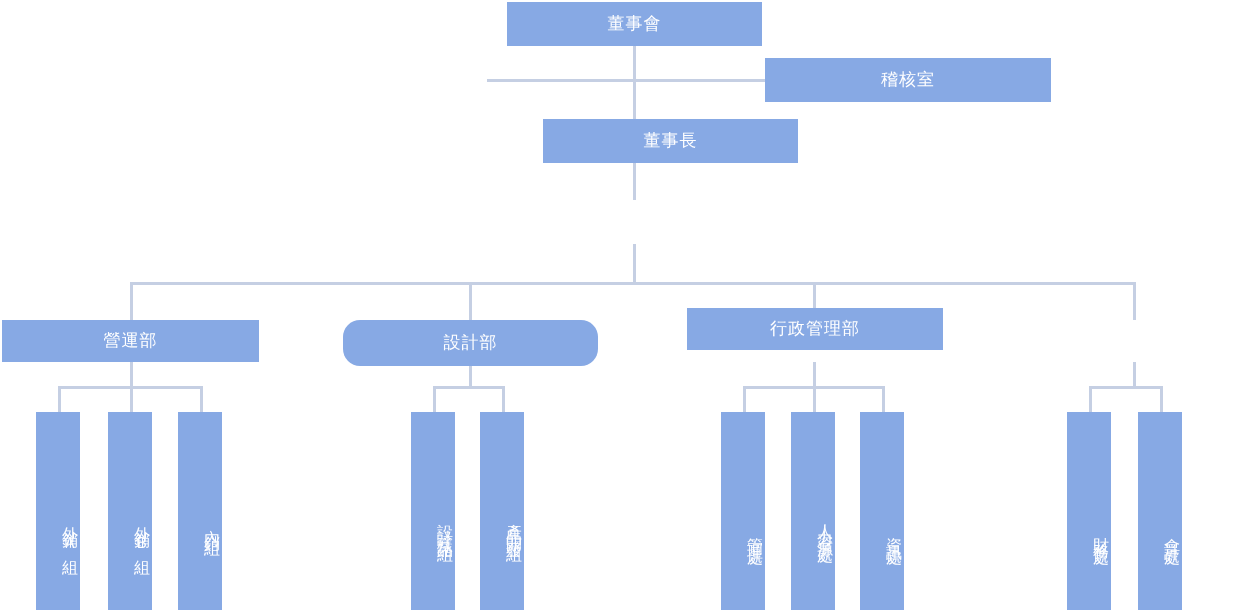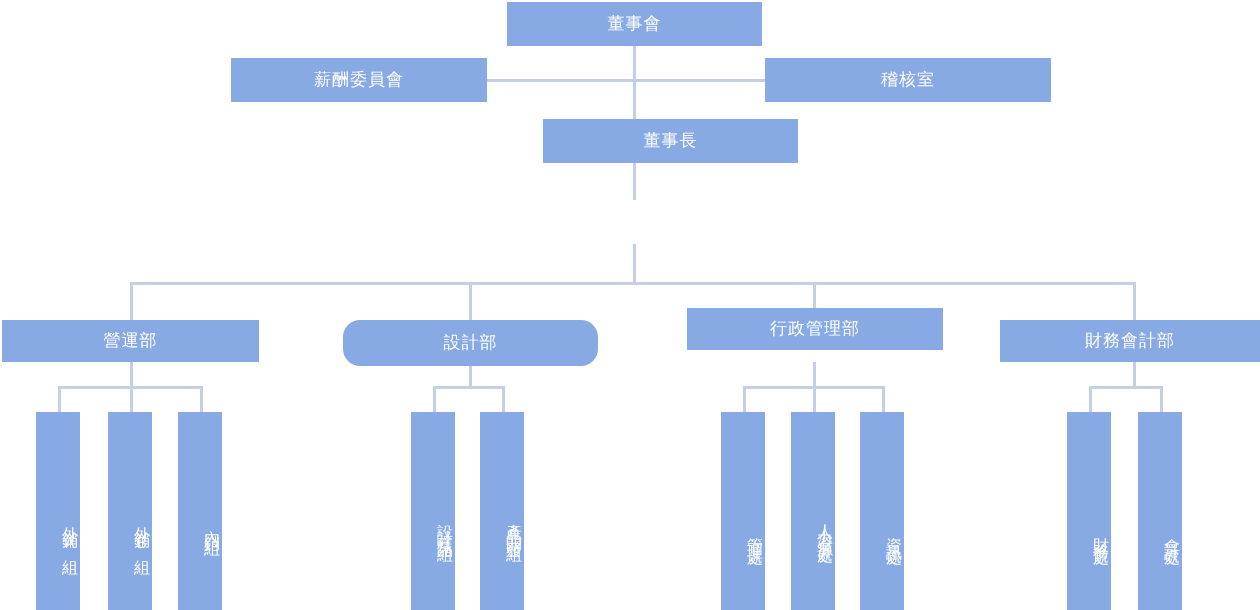--- a/index.html
+++ b/index.html
@@ -72,31 +72,29 @@
   <div class="line vline" style="left:813px;top:386px;height:26px;"></div>
   <div class="line vline" style="left:882px;top:386px;height:26px;"></div>
 
   <div class="line vline" style="left:1133px;top:362px;height:26px;"></div>
   <div class="line hline" style="left:1089px;top:386px;width:74px;"></div>
   <div class="line vline" style="left:1089px;top:386px;height:26px;"></div>
   <div class="line vline" style="left:1160px;top:386px;height:26px;"></div>
 
   <div class="box" style="left:507px;top:2px;width:255px;height:44px;">董事會</div>
 
-  <div class="box" style="left:231px;top:58px;width:256px;height:44px;">薪酬委員會</div>
 
   <div class="box" style="left:765px;top:58px;width:286px;height:44px;">稽核室</div>
 
   <div class="box" style="left:507px;top:119px;width:255px;height:44px;margin-left:36px;">董事長</div>
 
 
   <div class="box" style="left:2px;top:320px;width:257px;height:42px;">營運部</div>
   <div class="box" style="left:343px;top:320px;width:255px;height:46px;border-radius:17px;">設計部</div>
   <div class="box" style="left:687px;top:308px;width:256px;height:42px;">行政管理部</div>
-  <div class="box" style="left:1000px;top:320px;width:260px;height:42px;">財務會計部</div>
 
   <div class="box vert" style="left:36px;top:412px;width:44px;height:198px;">外銷Ａ組</div>
   <div class="box vert" style="left:108px;top:412px;width:44px;height:198px;">外銷Ｂ組</div>
   <div class="box vert tall" style="left:178px;top:412px;width:44px;height:198px;">內銷組</div>
 
   <div class="box vert tall" style="left:411px;top:412px;width:44px;height:198px;">設計樣品組</div>
   <div class="box vert tall" style="left:480px;top:412px;width:44px;height:198px;">產品開發組</div>
 
   <div class="box vert" style="left:721px;top:412px;width:44px;height:198px;">管理處</div>
   <div class="box vert tall" style="left:791px;top:412px;width:44px;height:198px;">人力資源處</div>

